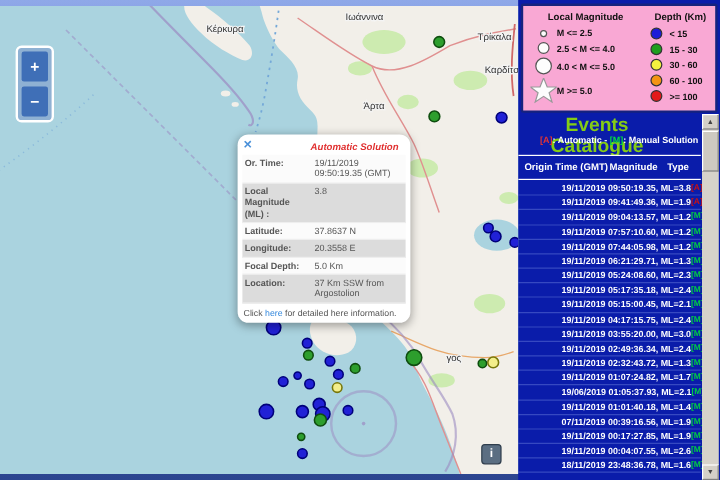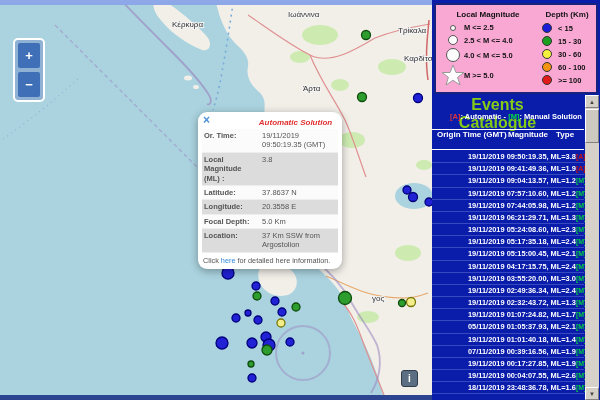--- a/index.html
+++ b/index.html
@@ -47,21 +47,21 @@
   .leg-item .txt{font-size:7.5px;font-weight:bold;white-space:nowrap;}
   .dot{width:10px;height:10px;border-radius:50%;border:1px solid #333;flex:none;}
   .ring{border-radius:50%;background:#fdfdfd;border:1.3px solid #555;}
   .ev-title{position:absolute;left:0;top:96px;width:131px;text-align:center;
     color:#84cc16;font-size:16px;font-weight:bold;}
   .ev-sub{position:absolute;left:0;top:112px;width:168px;text-align:center;
     color:#fff;font-size:7.5px;font-weight:bold;white-space:nowrap;}
   .ev-sub .a{color:#e03535;} .ev-sub .m{color:#00dd44;}
   .ev-head{position:absolute;left:0;top:129px;width:152px;height:21px;
     border-top:1px solid #fff;border-bottom:1px solid #fff;color:#fff;
-    font-size:8px;font-weight:bold;display:flex;align-items:flex-start;}
+    font-size:8px;font-weight:bold;display:flex;align-items:center;}
   .ev-head .c1{padding-left:5px;flex:1;} .ev-head .c2{width:48px;} .ev-head .c3{width:28px;}
   .ev-rows{position:absolute;left:0;top:151px;width:152px;}
   .ev-row{display:flex;align-items:center;height:12.18px;
     border-bottom:1px solid rgba(170,190,255,.28);cursor:pointer;padding-left:32px;}
   .ev-row .t{flex:1;padding-left:4px;color:#fff;font-size:7.4px;font-weight:bold;white-space:nowrap;}
   .ev-row .y{width:26px;font-size:7px;font-weight:bold;text-align:center;}
   .ev-row .y.A{color:#cc1111;} .ev-row .y.M{color:#00cc44;}
   
   .sbar{position:absolute;left:153px;top:95px;width:14px;height:305px;background:#d6d2ca;}
   .sbtn{position:absolute;left:0;width:14px;height:13px;background:#d4d0c8;
@@ -340,21 +340,21 @@
         </div>
         <div class="ev-row">
           <span class="t">19/11/2019 02:32:43.72, ML=1.3</span>
           <span class="y M">[M]</span>
         </div>
         <div class="ev-row">
           <span class="t">19/11/2019 01:07:24.82, ML=1.7</span>
           <span class="y M">[M]</span>
         </div>
         <div class="ev-row">
-          <span class="t">05/11/2019 01:05:37.93, ML=2.1</span>
+          <span class="t">19/06/2019 01:05:37.93, ML=2.1</span>
           <span class="y M">[M]</span>
         </div>
         <div class="ev-row">
           <span class="t">19/11/2019 01:01:40.18, ML=1.4</span>
           <span class="y M">[M]</span>
         </div>
         <div class="ev-row">
           <span class="t">07/11/2019 00:39:16.56, ML=1.9</span>
           <span class="y M">[M]</span>
         </div>

